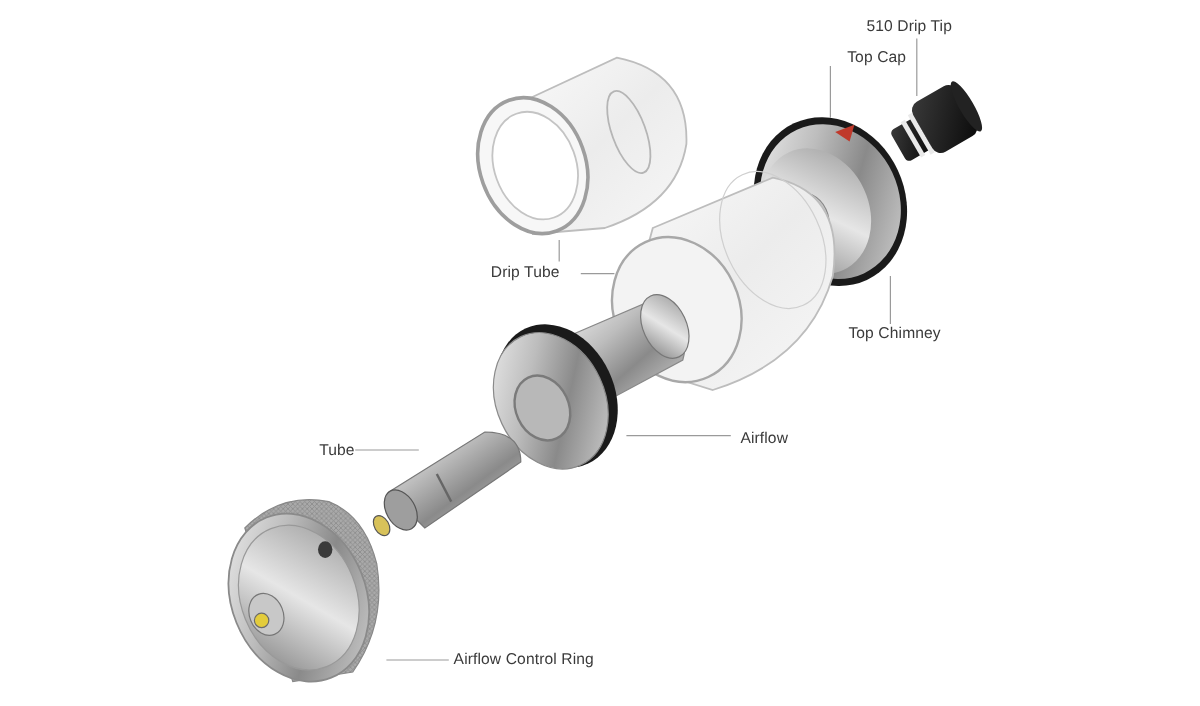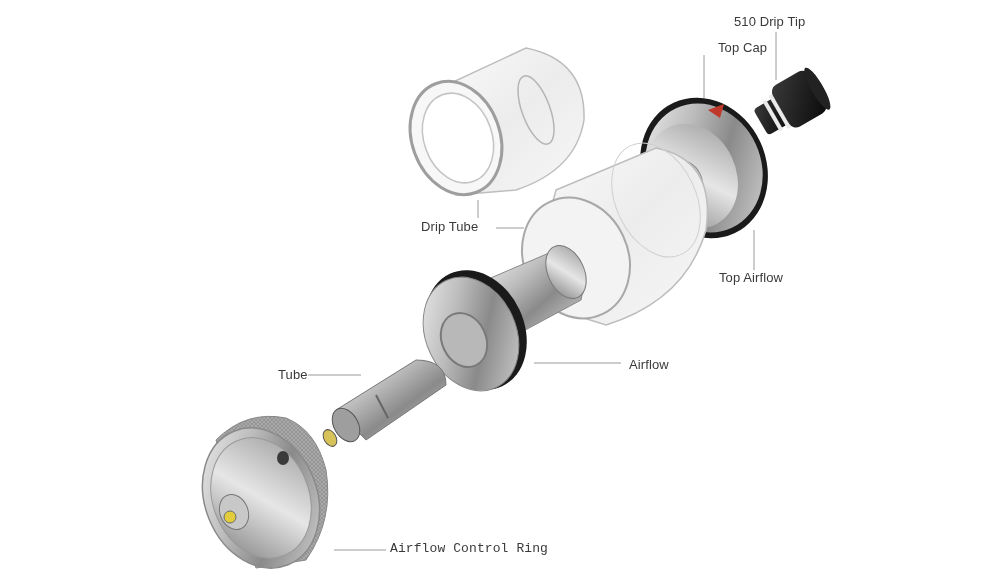--- a/index.html
+++ b/index.html
@@ -1,17 +1,17 @@
 <!DOCTYPE html>
 <html><head>
 <meta charset="utf-8">
 <style>
   html, body { margin:0; padding:0; background:#ffffff; }
   body { width:1000px; height:588px; position:relative; overflow:hidden; font-family:"Liberation Sans", sans-serif; }
-  .stage { position:absolute; left:16px; top:0; width:824px; height:588px;border-radius:14px; }
+  .stage { position:absolute; left:4px; top:0; width:824px; height:588px;border-radius:14px; }
   .label { position:absolute; font-size:13px; color:#3a3a3a; letter-spacing:0.1px; white-space:nowrap; font-weight:normal; }
   svg { position:absolute; left:0; top:0; }
 </style>
 </head>
 <body>
 
 <div class="stage">
 <svg width="1000" height="588" viewBox="0 0 1000 588">
   <defs>
     <linearGradient id="metal" x1="0" y1="0" x2="1" y2="1">
@@ -101,17 +101,17 @@
     <ellipse cx="245" cy="498" rx="48" ry="62" transform="rotate(-22 245 498)" fill="url(#metal2)" stroke="#999"></ellipse>
     <ellipse cx="218" cy="512" rx="14" ry="18" transform="rotate(-22 218 512)" fill="#c8c8c8" stroke="#777"></ellipse>
     <circle cx="214" cy="517" r="6" fill="#e3cc3c" stroke="#6b6b6b"></circle>
     <ellipse cx="267" cy="458" rx="6" ry="7" fill="#3a3a3a"></ellipse>
   </g>
 </svg>
 
 <div class="label" style="left:718px; top:14px;">510 Drip Tip</div>
 <div class="label" style="left:662px; top:40px;margin-left:40px;">Top Cap</div>
 <div class="label" style="left:405px; top:219px;">Drip Tube</div>
-<div class="label" style="left:703px; top:270px;">Top Airflow</div>
+<div class="label" style="left:703px; top:270px;">Top Chimney</div>
 <div class="label" style="left:613px; top:357px;">Airflow</div>
 <div class="label" style="left:262px; top:367px;">Tube</div>
-<div class="label" style="left:374px; top:541px;font-family:Liberation Mono, monospace;">Airflow Control Ring</div>
+<div class="label" style="left:374px; top:541px;">Airflow Control Ring</div>
 </div>
 
 </body></html>

